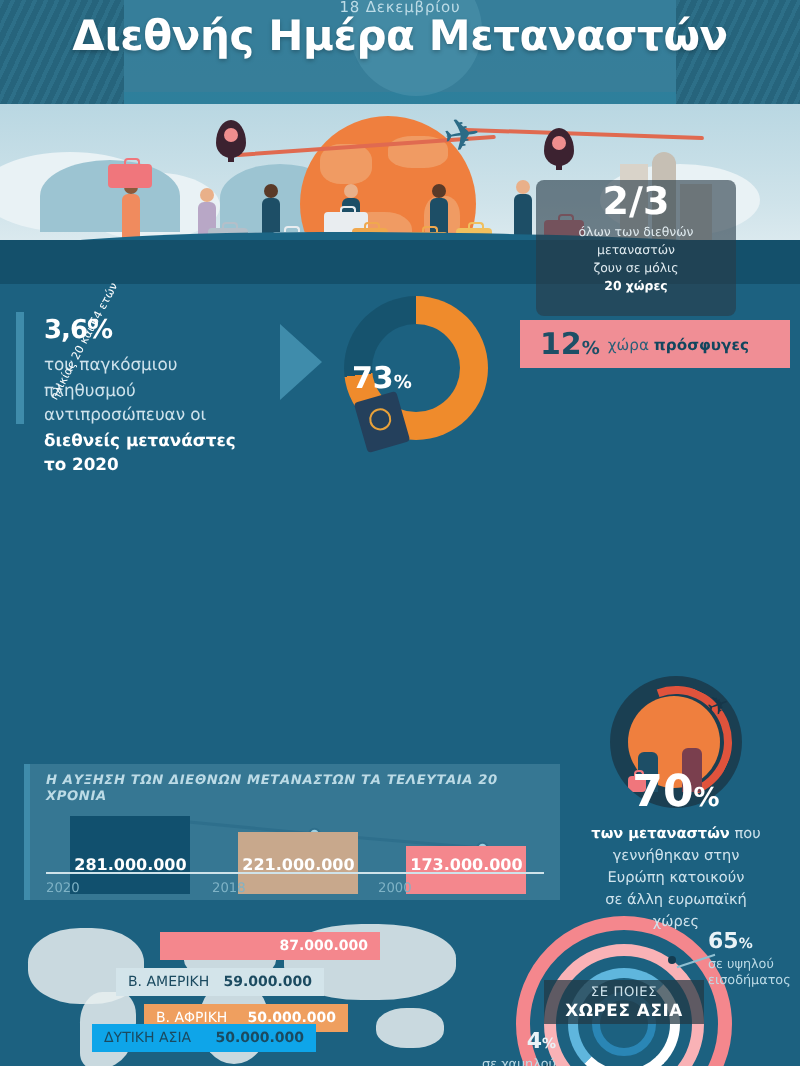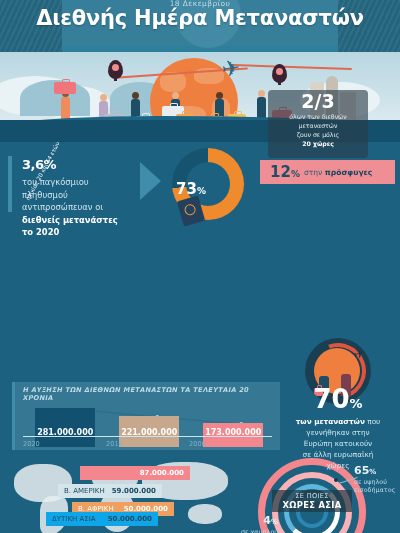--- a/index.html
+++ b/index.html
@@ -281,34 +281,34 @@
       <div class="d73-arc">
         <span style="left:2px;top:20px;transform:rotate(-62deg);">ηλικίας 20 και 64 ετών</span>
       </div>
       <div class="d73-num" style="left:176px;"><span style="font-size:15px">73</span><span>%</span></div>
       <div class="passport">
           <div class="em"></div>
         </div>
 
       <div class="pink12">
         <div class="p12-num"><span style="font-size:15px">12</span><span>%</span></div>
-        <div class="p12-txt"><span>στην</span> <b>πρόσφυγες</b></div>
+        <div class="p12-txt"><span>χώρα</span> <b>πρόσφυγες</b></div>
       </div>
     </div>
 
     <div class="sec70">
       <div class="circle70">
         <div class="c70-sun"></div>
         <div class="c70-arc"></div>
         <div class="c70-plane">✈</div>
         <div class="c70-fig" style="left:14px;width:10px;height:20px;background:#1d4e66;border-radius:3px 3px 0 0;"></div>
         <div class="c70-fig" style="left:36px;width:10px;height:22px;background:#7a3f4e;border-radius:3px 3px 0 0;"></div>
         <div class="bag" style="left:9px;bottom:8px;width:9px;height:8px;background:#f0767c;color:#f0767c;"></div>
       </div>
-      <div class="n70"><span style="font-size:26px">70</span><span>%</span></div>
+      <div class="n70"><span style="font-size:22px">70</span><span>%</span></div>
       <div class="t70">
         <b>των μεταναστών</b>
         <span>που</span><br>
         <span>γεννήθηκαν στην</span><br>
         <span>Ευρώπη κατοικούν</span><br>
         <span>σε άλλη ευρωπαϊκή</span><br>
         <span>χώρες</span>
       </div>
     </div>
 

